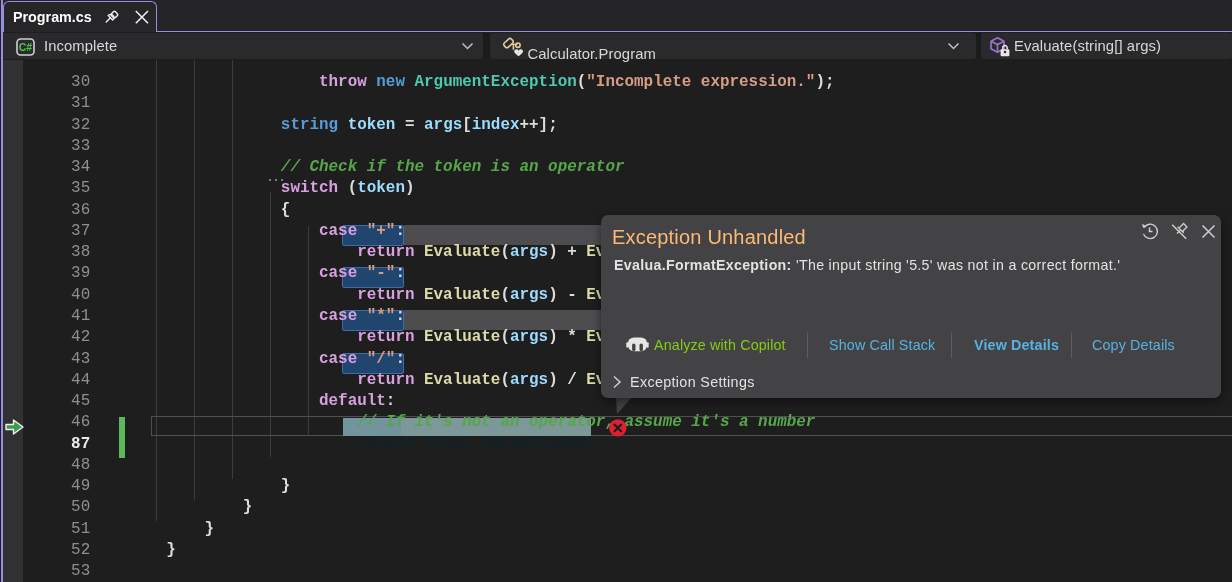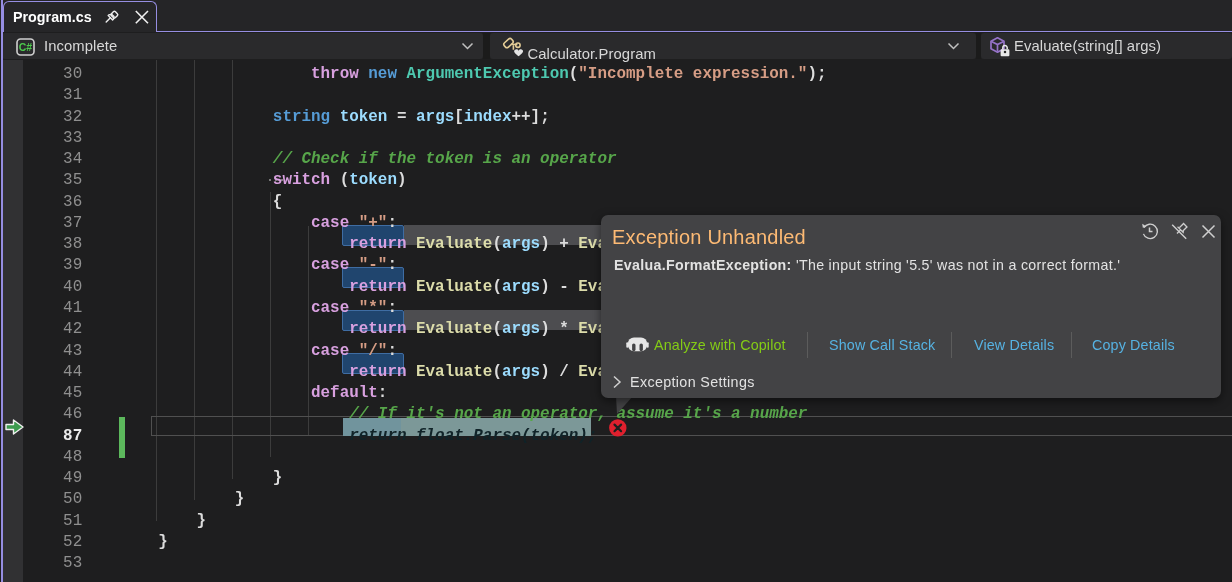--- a/index.html
+++ b/index.html
@@ -1,20 +1,20 @@
 <!DOCTYPE html>
 <html><head>
 <meta charset="utf-8">
 <style>
   html,body{margin:0;padding:0;background:#1e1e1f;}
   #root{position:relative;width:1232px;height:582px;background:#1e1e1f;overflow:hidden;
         font-family:"Liberation Sans",sans-serif;}
   .abs{position:absolute;}
   
-  pre{margin:8px;font-family:"Liberation Mono",monospace;font-size:15.92px;line-height:21.26px;font-weight:700;}
+  pre{margin:16px;font-family:"Liberation Mono",monospace;font-size:15.92px;line-height:21.26px;font-weight:700;}
   .kw{color:#d8a0df;} .kb{color:#569cd6;} .ty{color:#4ec9b0;} .st{color:#d69d85;}
   .cm{color:#57a64a;font-style:italic;} .w{color:#dcdcdc;} .lo{color:#9cdcfe;} .me{color:#dcdcaa;}
   .dk{color:#102328;font-style:italic;}
 </style>
 </head>
 <body>
 <div id="root">
 
   <div class="abs" style="left:2px;top:60px;width:21px;height:522px;background:#313133;"></div>
 
@@ -188,21 +188,21 @@
     <rect x="1.8" y="3.5" width="19.4" height="13.8" rx="6.2" fill="#e6e6e6"></rect>
     <rect x="0.3" y="8.2" width="1.9" height="5.5" rx="0.95" fill="#e6e6e6"></rect>
     <rect x="20.8" y="8.2" width="1.9" height="5.5" rx="0.95" fill="#e6e6e6"></rect>
     <rect x="6.1" y="9.4" width="3.4" height="7.9" rx="1.7" fill="#434345"></rect>
     <rect x="13.5" y="9.4" width="3.4" height="7.9" rx="1.7" fill="#434345"></rect>
   </svg>
   <div class="abs" style="left:654px;top:337px;color:#84cc16;font-size:14.3px;letter-spacing:0.15px;">Analyze with Copilot</div>
   <div class="abs" style="left:807px;top:332px;width:1px;height:26px;background:#5c5c5c;"></div>
   <div class="abs" style="left:829px;top:337px;color:#56b2e2;font-size:14.3px;letter-spacing:0.15px;">Show Call Stack</div>
   <div class="abs" style="left:951px;top:332px;width:1px;height:26px;background:#5c5c5c;"></div>
-  <div class="abs" style="left:974px;top:337px;color:#56b2e2;font-size:14.3px;letter-spacing:0.15px;">View Details</div>
+  <div class="abs" style="left:974px;top:337px;color:#56b2e2;font-size:14.3px;letter-spacing:0.15px;font-weight:bold;">View Details</div>
   <div class="abs" style="left:1071px;top:332px;width:1px;height:26px;background:#5c5c5c;"></div>
   <div class="abs" style="left:1092px;top:337px;color:#56b2e2;font-size:14.3px;letter-spacing:0.15px;">Copy Details</div>
 
   <svg class="abs" style="left:611px;top:375px;" width="12" height="14" viewBox="0 0 12 14">
     <path d="M3 1.5 L9 7 L3 12.5" fill="none" stroke="#d0d0d0" stroke-width="1.5"></path>
   </svg>
   <div class="abs" style="left:630px;top:374px;color:#e2e2e2;font-size:14.3px;letter-spacing:0.35px;">Exception Settings</div>
 
   <div class="abs" style="left:1px;top:0;width:1.7px;height:582px;background:#968ee2;"></div>
 

